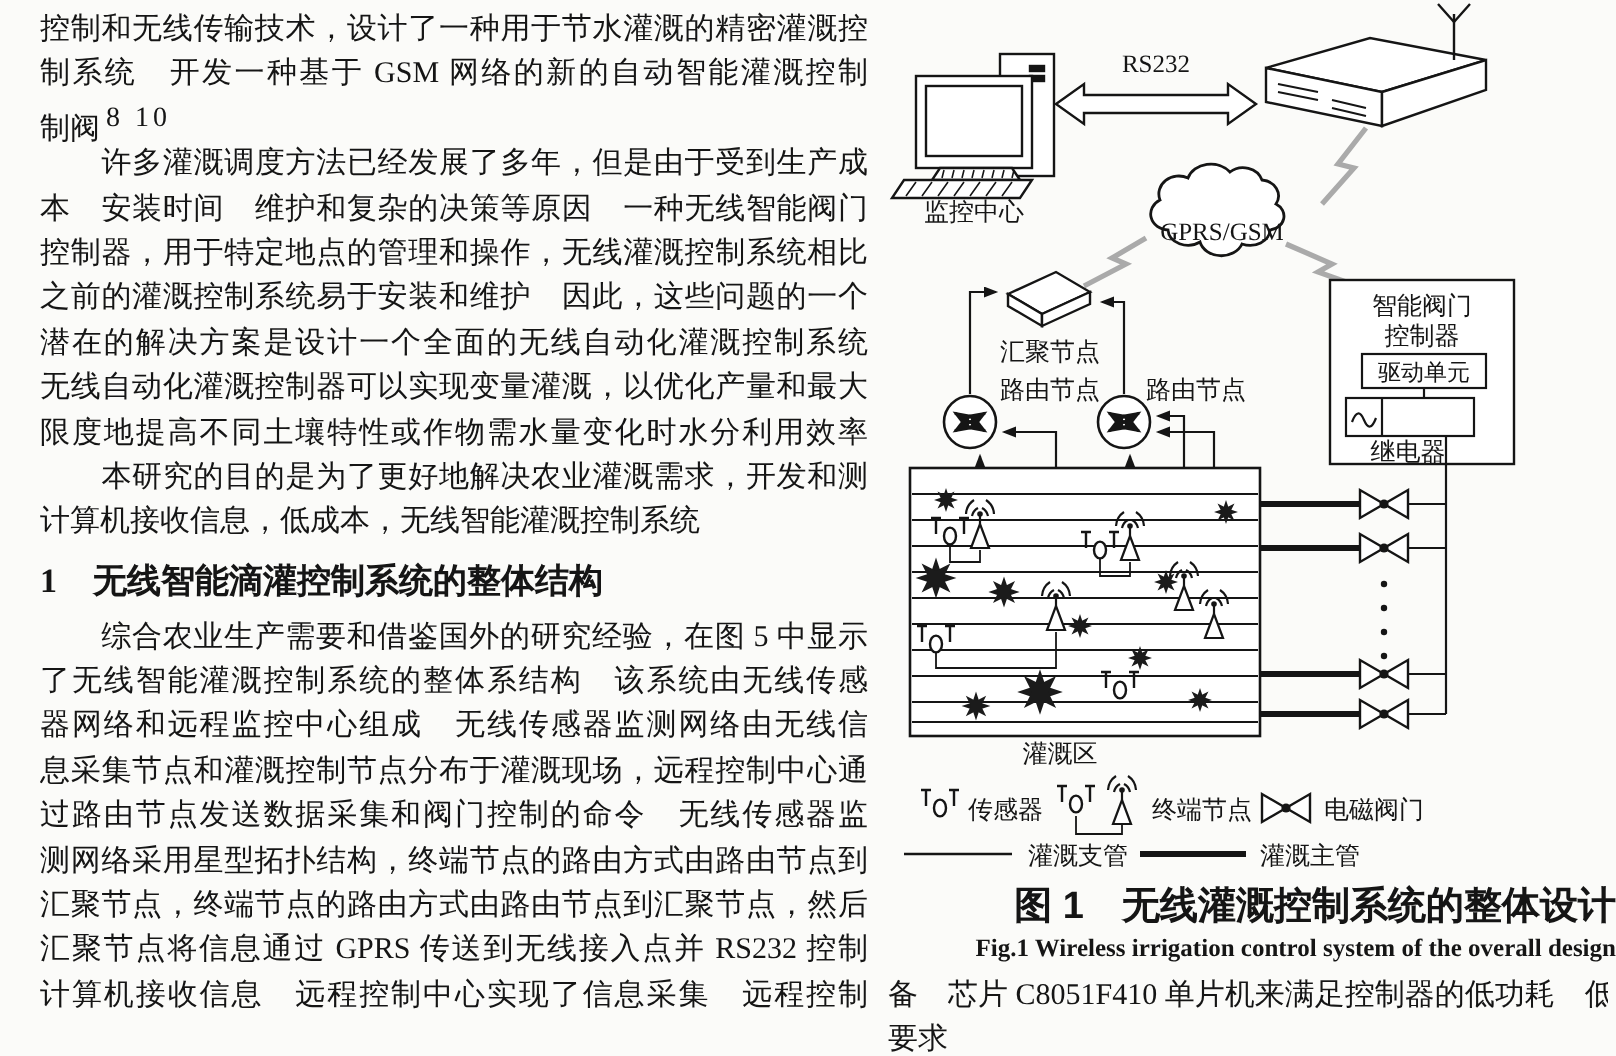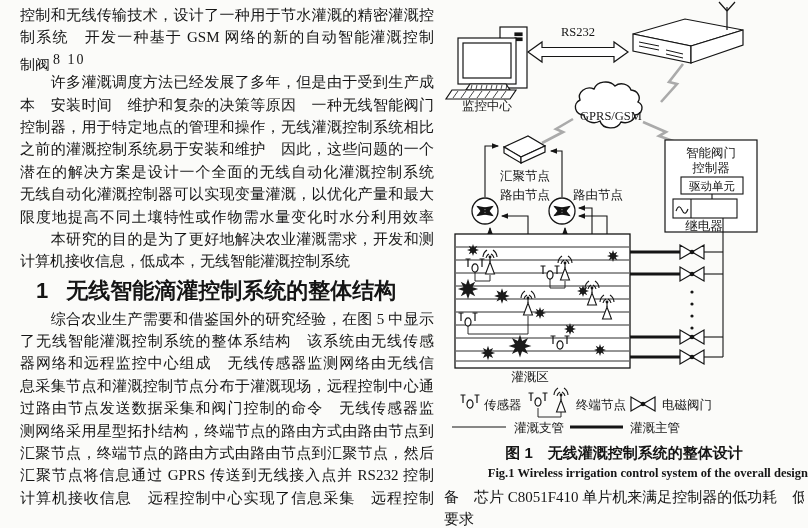--- a/index.html
+++ b/index.html
@@ -15,29 +15,29 @@
     font-size:15px;line-height:22.4px;
   }
   .line{
     height:22.4px;white-space:nowrap;
     text-align:justify;text-align-last:justify;
     overflow:hidden;
   }
   .line.end{text-align-last:left;}
   .line sup{font-size:14px;vertical-align:super;letter-spacing:2px;margin-left:3px;}
   .heading{
-    height:32px;line-height:32px;margin:2px 0 1px 16px;
-    font-family:Liberation Sans, sans-serif;
-    font-weight:bold;font-size:22px;white-space:nowrap;
+    height:32px;line-height:32px;margin:2px 0 1px 0;
+    font-family:Liberation Serif, serif;
+    font-weight:bold;font-size:17px;white-space:nowrap;
   }
   .heading .hnum{margin-right:18px;}
   
   .right-col{position:absolute;left:440px;top:0;width:368px;}
   .fig-caption-zh{
-    width:100%;text-align:center;font-weight:bold;font-size:15px;
+    width:100%;text-align:right;font-weight:bold;font-size:19px;
     font-family:"Liberation Sans","DejaVu Sans",sans-serif;
     height:21px;line-height:21px;margin-top:2px;white-space:nowrap;
   }
   .fig-caption-en{
     width:100%;text-align:right;font-weight:bold;font-size:12.5px;
     height:20px;line-height:20px;white-space:nowrap;
   }
   .right-text{
     margin-top:3px;padding-left:4px;width:360px;
     font-size:15px;line-height:22.4px;

